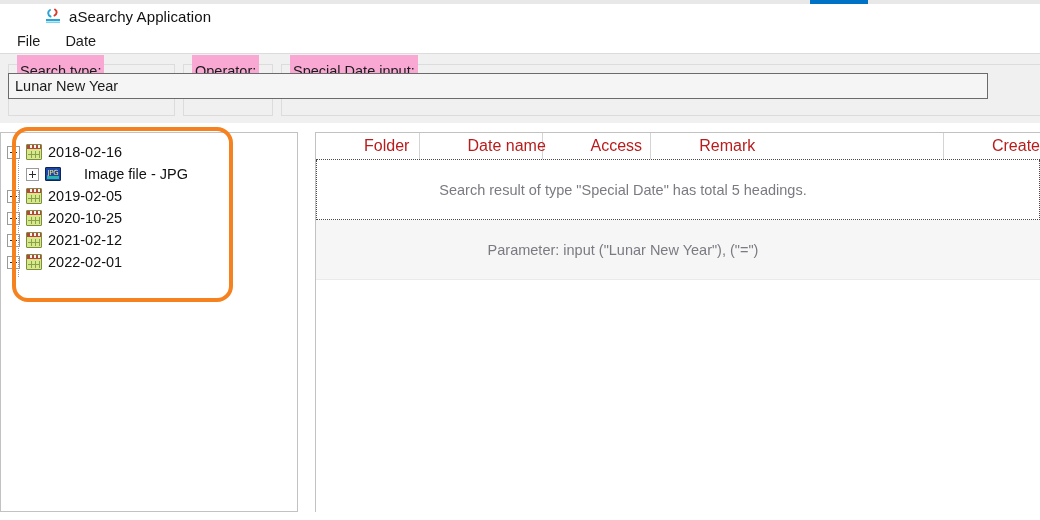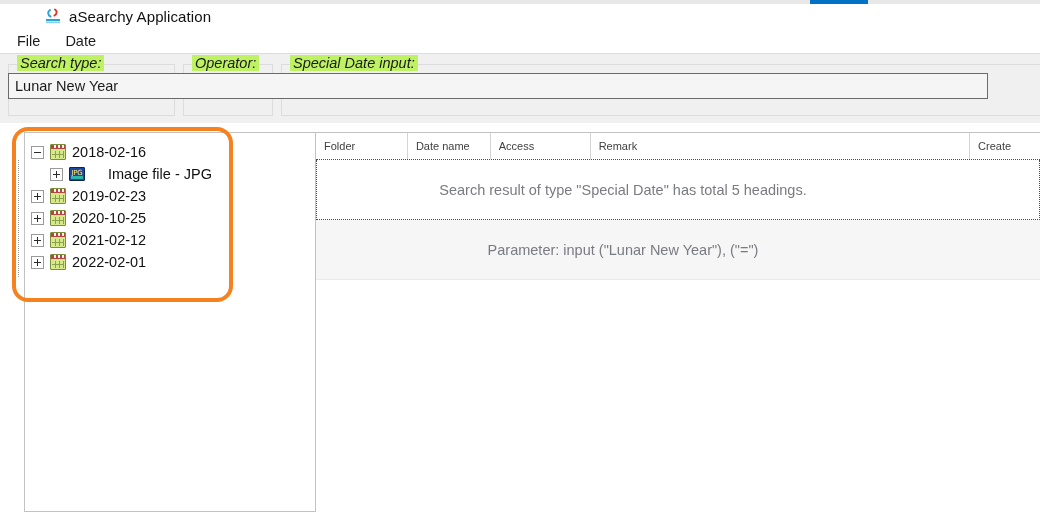--- a/index.html
+++ b/index.html
@@ -85,26 +85,25 @@
     position: absolute;
     top: 10px;
     height: 52px;
     border: 1px solid #dcdcdc;
     box-sizing: border-box;
   }
   .group-legend {
     position: absolute;
     top: -10px;
     left: 8px;
-    background: #bef264;
-    padding: 0 3px;
+    background: #f9a8d4;
+    padding: 8px 3px;
     font-size: 14.5px;
     color: #1b1b1b;
     white-space: nowrap;
-    font-style: italic;
   }
   #group-search-type { left: 8px;  width: 167px; }
   #group-operator    { left: 183px; width: 90px; }
   #group-input       { left: 281px; width: 1000px; }
 
   .combo {
     position: absolute;
     top: 19px;
     height: 26px;
     background: #f5f5f5;
@@ -145,21 +144,21 @@
     font-family: "Liberation Sans", sans-serif;
     font-size: 14.5px;
     color: #1b1b1b;
     padding-left: 6px;
     outline: none;
   }
 
   
   #tree-panel {
     position: absolute;
-    left: 24px; top: 132px;
+    left: 0; top: 132px;
     width: 298px; height: 380px;
     background: #ffffff;
     border: 1px solid #c2c2c2;
     box-sizing: border-box;
     overflow: hidden;
   }
   .tree-node {
     display: flex;
     align-items: center;
     height: 22px;
@@ -286,26 +285,27 @@
     display: flex;
     height: 27px;
     background: #ffffff;
     border-bottom: 1px dotted #4a4a4a;
     box-sizing: border-box;
   }
   .col-head {
     display: flex;
     align-items: center;
     padding-left: 8px;
-    font-size: 11px;
-    color: #404040;
+    font-size: 16px;
+    color: #b91c1c;
     border-right: 1px solid #d4d4d4;
     box-sizing: border-box;
     white-space: nowrap;
     cursor: default;
+    margin-left: 40px;
   }
   .result-row {
     display: flex;
     align-items: center;
     justify-content: center;
     height: 60px;
     font-size: 14.5px;
     color: #7a7a82;
     box-sizing: border-box;
   }
@@ -403,21 +403,21 @@
 
   <div class="tree-node">
     <span class="expander plus"></span>
     <span class="cal-icon">
       <span class="cal-top"></span>
         <span class="cal-dot d1"></span>
         <span class="cal-dot d2"></span>
         <span class="cal-dot d3"></span>
       <span class="cal-grid"></span>
     </span>
-    <span class="tree-label">2019-02-23</span>
+    <span class="tree-label">2019-02-05</span>
   </div>
 
   <div class="tree-node">
     <span class="expander plus"></span>
     <span class="cal-icon">
       <span class="cal-top"></span>
         <span class="cal-dot d1"></span>
         <span class="cal-dot d2"></span>
         <span class="cal-dot d3"></span>
       <span class="cal-grid"></span>

